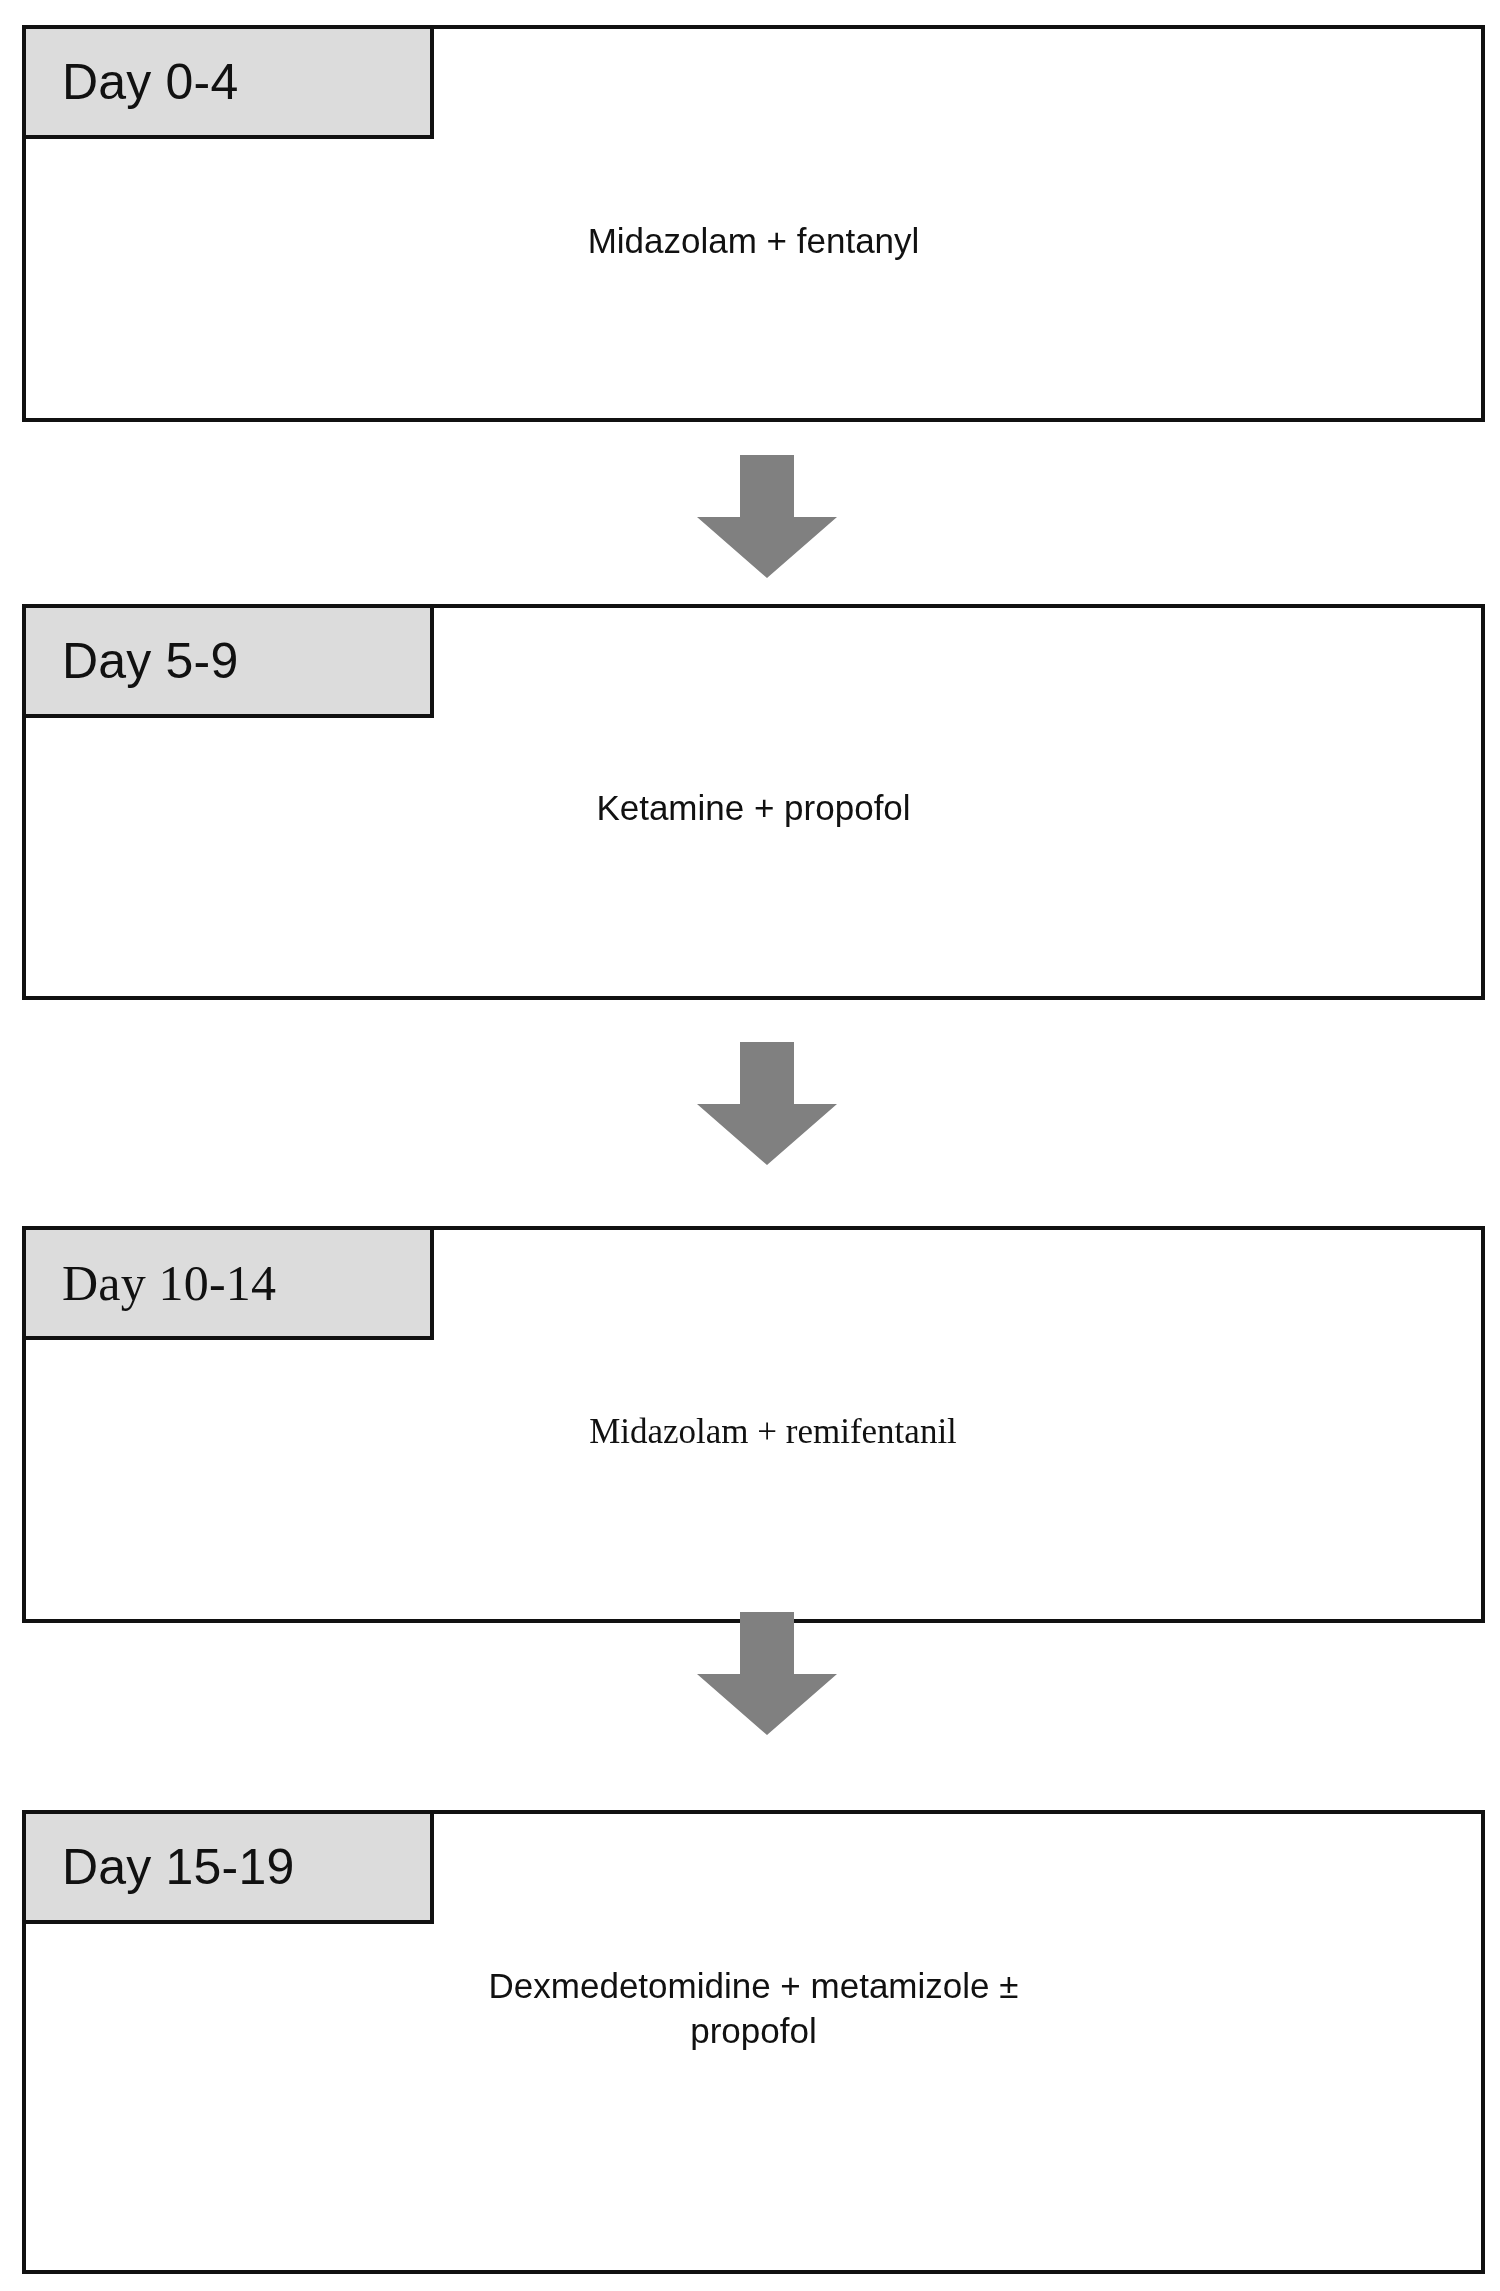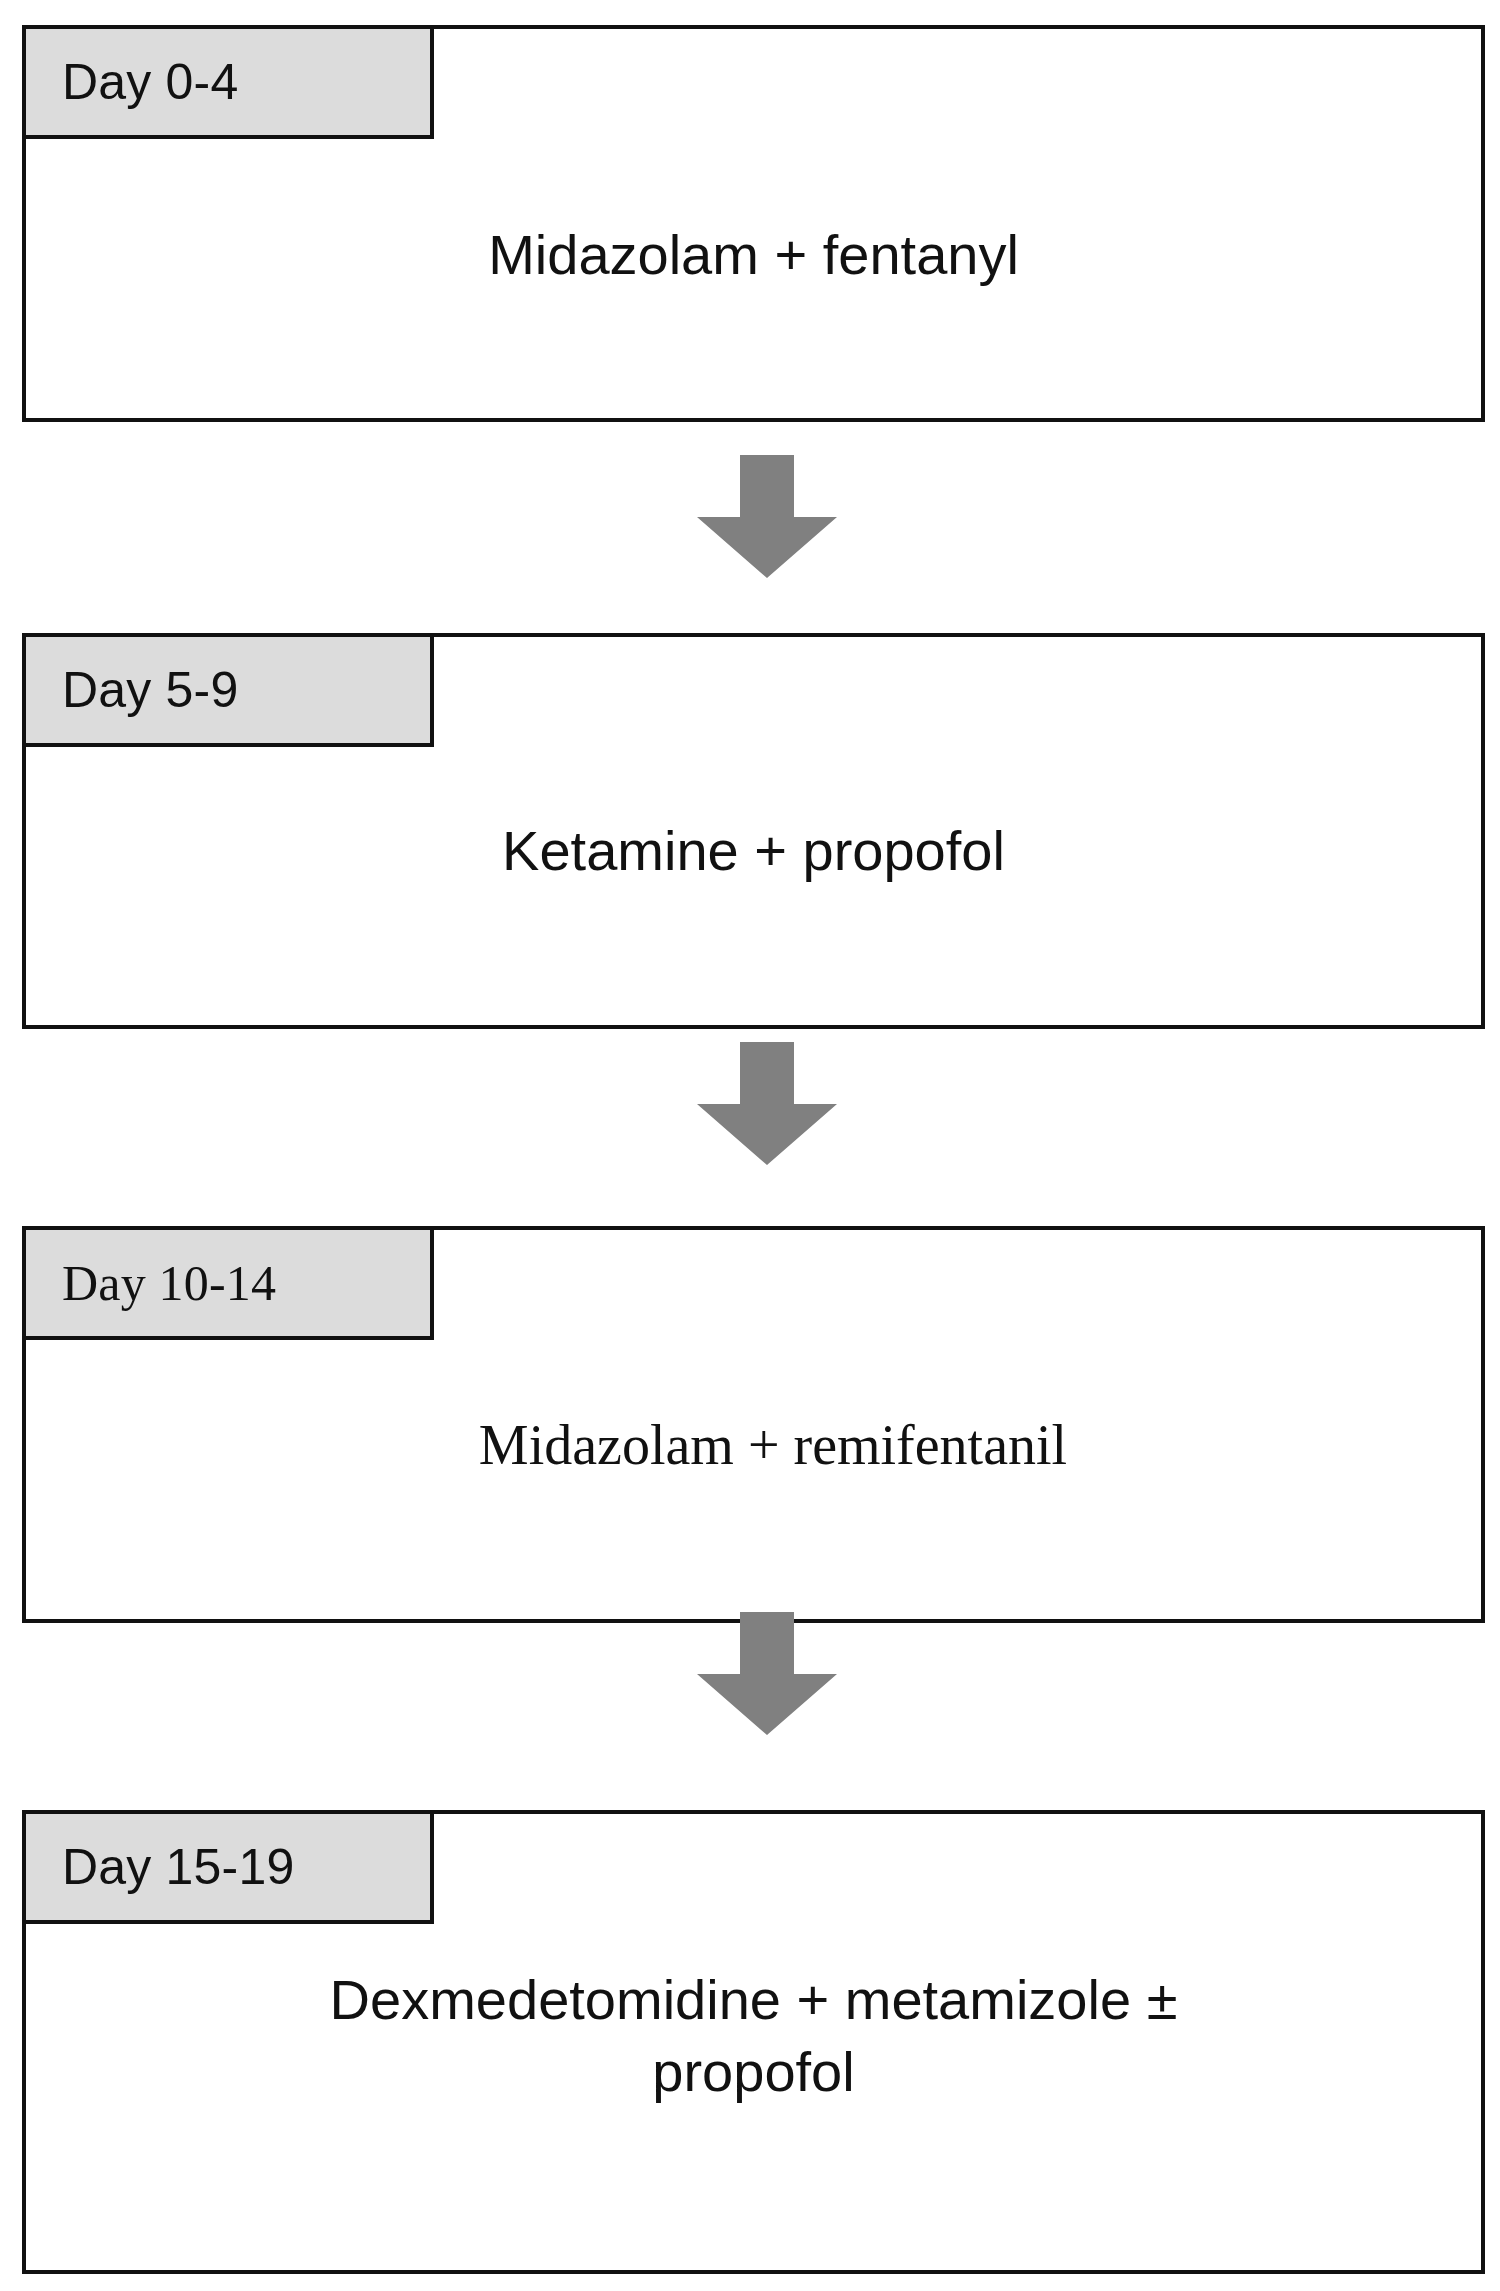--- a/index.html
+++ b/index.html
@@ -54,37 +54,37 @@
     letter-spacing: 0.2px;
     white-space: nowrap;
   }
 
   
   .regimen {
     position: absolute;
     left: 0;
     right: 0;
     text-align: center;
-    font-size: 56px;
+    font-size: 35px;
     line-height: 1.28;
     color: #111111;
     white-space: pre-line;
   }
 
   
   .arrow {
     position: absolute;
     left: 697px;
     width: 140px;
   }
   .arrow svg { display: block; width: 140px; height: 100%; }
 
   
   #stage-1 { top: 25px;   height: 397px; }   
-  #stage-2 { top: 633px;  height: 396px; }   
+  #stage-2 { top: 604px;  height: 396px; }   
   #stage-3 { top: 1226px; height: 397px; font-family: Liberation Serif, serif; }   
   #stage-4 { top: 1810px; height: 464px; }   
 
   #regimen-1 { top: 190px; }
   #regimen-2 { top: 178px; }
   #regimen-3 { top: 180px; margin-left: 39px; }
   #regimen-4 { top: 150px; }
 
   #arrow-1 { top: 455px;  height: 123px; }
   #arrow-2 { top: 1042px; height: 123px; }

